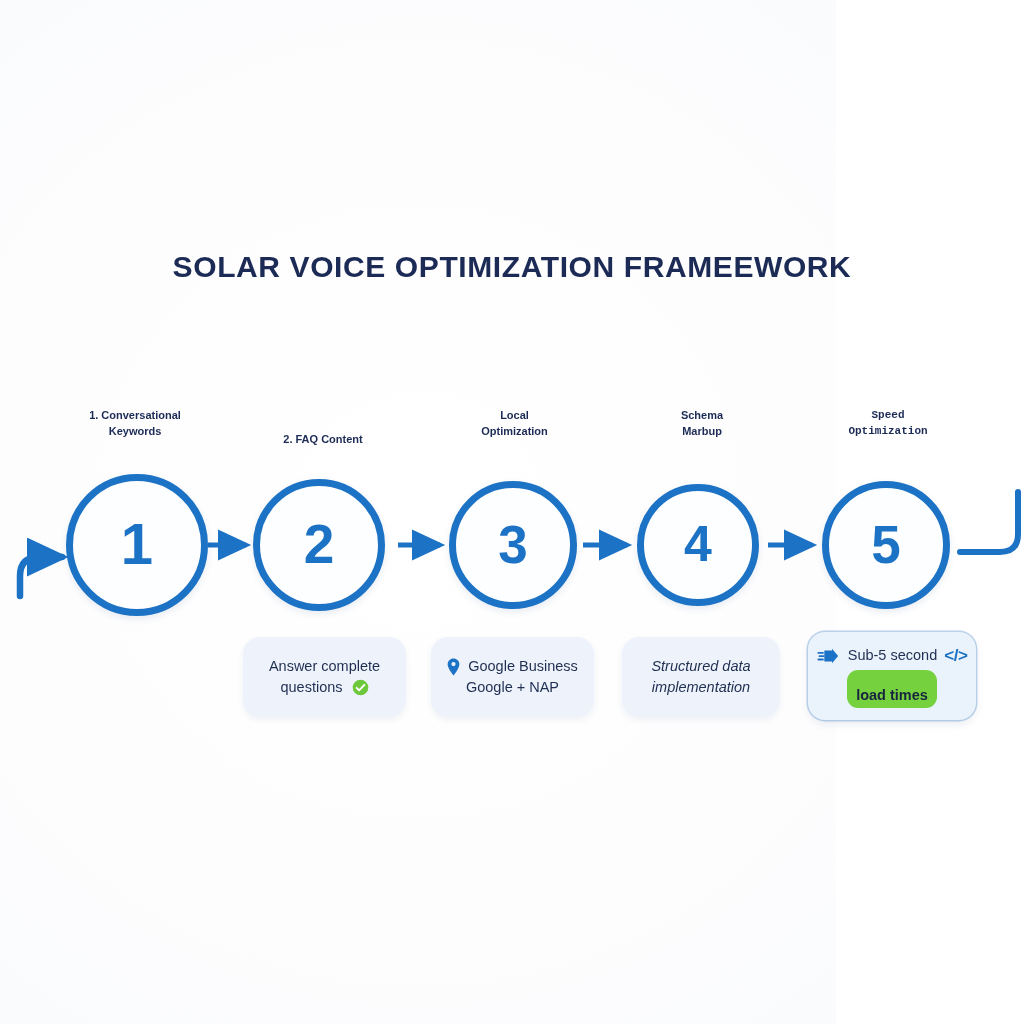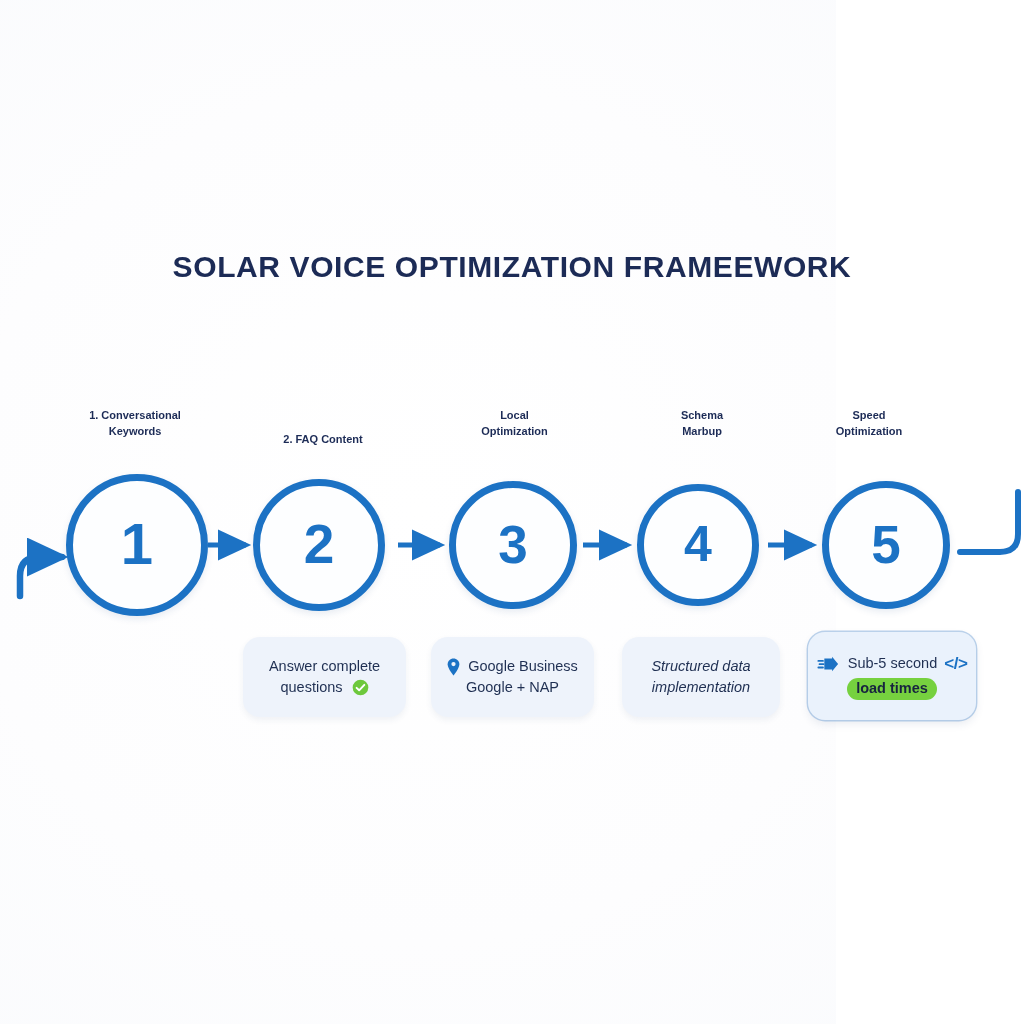--- a/index.html
+++ b/index.html
@@ -110,21 +110,21 @@
     color: #1c72c4;
     font-weight: bold;
     font-size: 17px;
     margin-left: 3px;
     letter-spacing: -0.5px;
   }
 
   .hl-green {
     background: #76d13f;
     border-radius: 11px;
-    padding: 0 9px 2px 9px;
+    padding: 15px 9px 2px 9px;
     color: #17233f;
     font-weight: bold;
     display: inline-block;
     margin-top: 2px;
   }
   .nowrap { white-space: nowrap; }
 </style>
 </head>
 <body>
 
@@ -149,21 +149,21 @@
     <path d="M960,552 L1000,552 Q1018,552 1018,534 L1018,492" fill="none" stroke="#1c72c4" stroke-width="6" stroke-linecap="round"></path>
   </svg>
 
   <div class="step-label" style="left:35px;  top:408px; width:200px;">1. Conversational
 Keywords</div>
   <div class="step-label" style="left:228px; top:432px; width:190px;">2. FAQ Content</div>
   <div class="step-label" style="left:423px; top:408px; width:183px;">Local
 Optimization</div>
   <div class="step-label" style="left:613px; top:408px; width:178px;">Schema
 Marbup</div>
-  <div class="step-label" style="left:778px; top:408px; width:182px;">Speed
+  <div class="step-label" style="left:797px; top:408px; width:182px;font-family:Liberation Mono, monospace;">Speed
 Optimization</div>
 
   <div class="circle" style="left:66px;  top:474px; width:142px; height:142px; font-size:58px;">
     <span>1</span>
   </div>
   <div class="circle" style="left:253px; top:479px; width:132px; height:132px; font-size:55px;">
     <span>2</span>
   </div>
   <div class="circle" style="left:449px; top:481px; width:128px; height:128px; font-size:53px;">
     <span>3</span>

